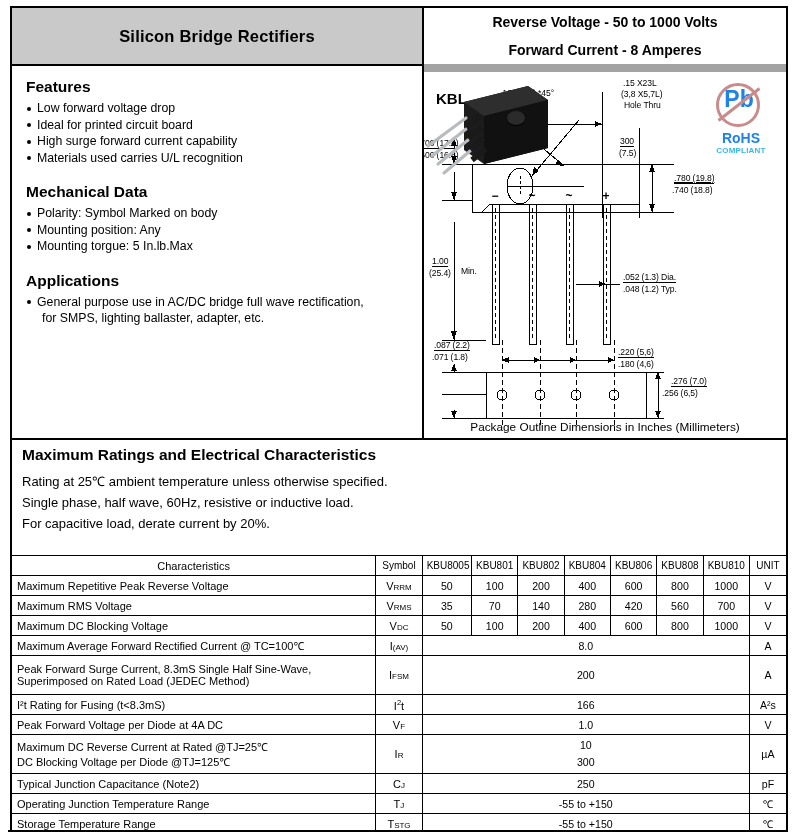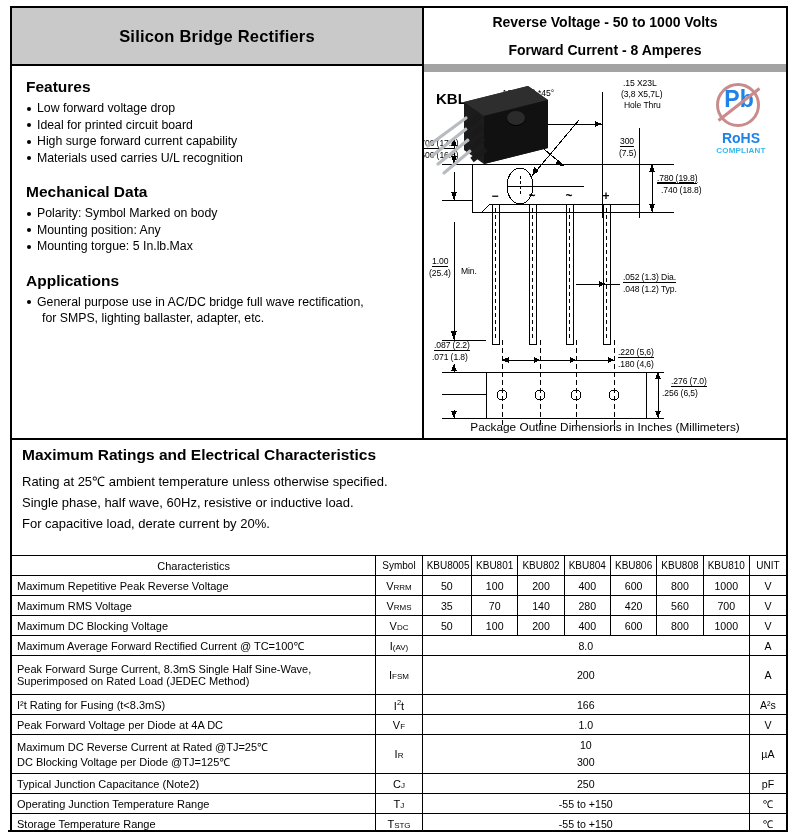--- a/index.html
+++ b/index.html
@@ -265,22 +265,22 @@
           <span class="dim" style="left:199px;top:6px;">.15    X23L</span>
           <span class="dim" style="left:197px;top:17px;">(3,8   X5,7L)</span>
           <span class="dim" style="left:200px;top:28px;">Hole Thru</span>
 
           <span class="dim u" style="left:-6px;top:66px;">.700 (17.8)</span>
           <span class="dim" style="left:-6px;top:78px;">.600 (16.8)</span>
 
           <span class="dim u" style="left:196px;top:64px;">300</span>
           <span class="dim" style="left:195px;top:76px;">(7.5)</span>
 
-          <span class="dim u" style="left:233px;top:101px;text-decoration:underline;">.780 (19.8)</span>
-          <span class="dim" style="left:237px;top:113px;">.740 (18.8)</span>
+          <span class="dim u" style="left:250px;top:101px;text-decoration:underline;">.780 (19.8)</span>
+          <span class="dim" style="left:248px;top:113px;">.740 (18.8)</span>
 
           <span class="dim u" style="left:8px;top:184px;">1.00</span>
           <span class="dim" style="left:5px;top:196px;">(25.4)</span>
           <span class="dim" style="left:37px;top:194px;">Min.</span>
 
           <span class="dim u" style="left:199px;top:200px;">.052 (1.3) Dia.</span>
           <span class="dim" style="left:199px;top:212px;">.048 (1.2) Typ.</span>
 
           <span class="dim u" style="left:10px;top:268px;">.087 (2.2)</span>
           <span class="dim" style="left:8px;top:280px;">.071 (1.8)</span>

